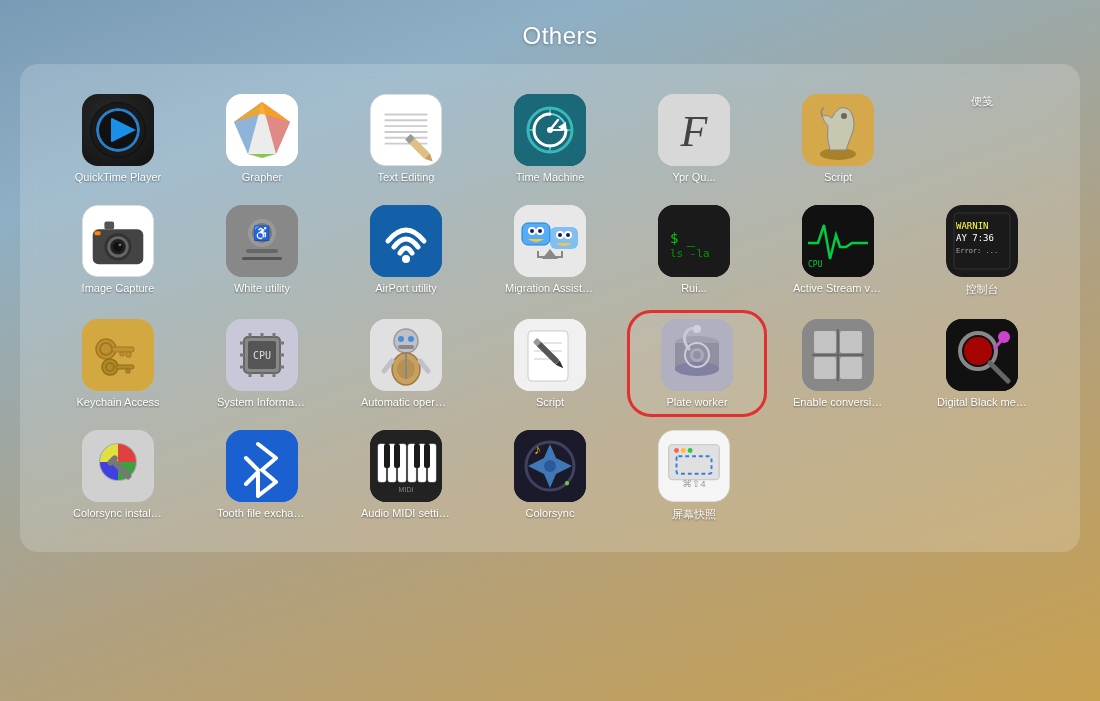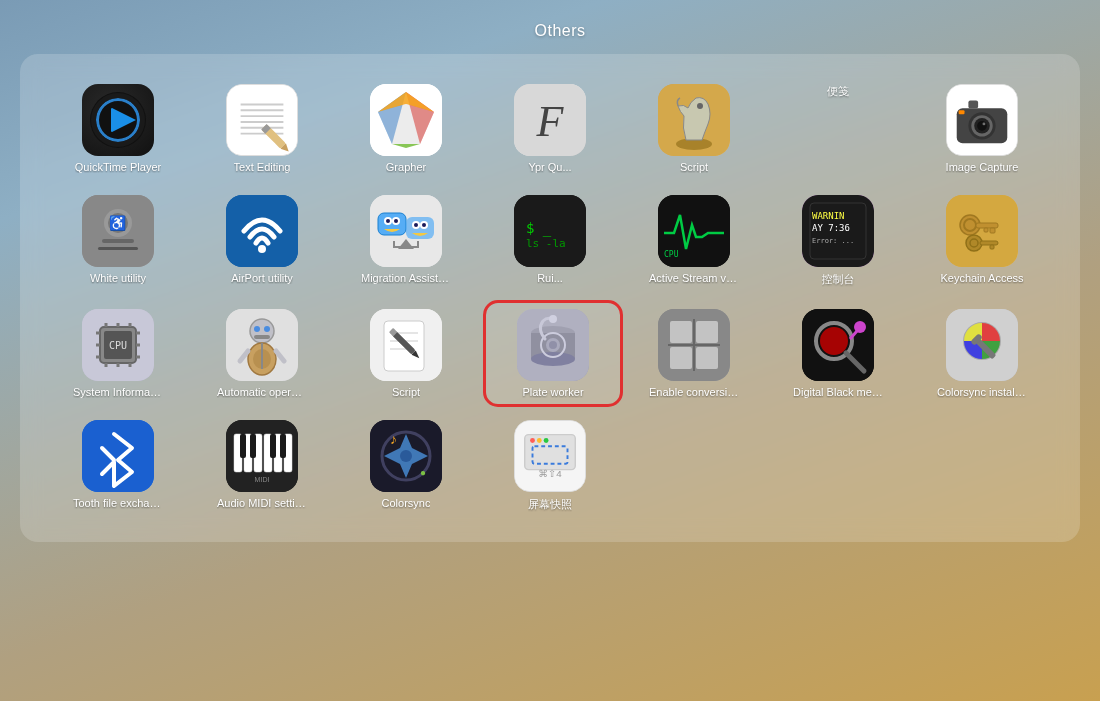--- a/index.html
+++ b/index.html
@@ -9,21 +9,21 @@
       overflow: hidden;
       font-family: -apple-system, BlinkMacSystemFont, "Helvetica Neue", sans-serif;
       background: linear-gradient(160deg, #7a9bb5 0%, #8eafc4 20%, #b0a080 60%, #c8a050 100%);
       display: flex;
       flex-direction: column;
       align-items: center;
       justify-content: flex-start;
     }
     .page-title {
       color: #fff;
-      font-size: 16px;
+      font-size: 24px;
       font-weight: 300;
       text-align: left;
       margin-top: 22px;
       margin-bottom: 14px;
       letter-spacing: 0.5px;
       text-shadow: 0 1px 3px rgba(0,0,0,0.3);
       margin-left: 20px;
     }
     .grid-container {
       background: rgba(255,255,255,0.18);
@@ -41,21 +41,21 @@
       display: flex;
       flex-direction: column;
       align-items: center;
       cursor: pointer;
       padding: 6px 4px;
       border-radius: 12px;
       transition: background 0.1s;
     }
     .app-item.selected {
       outline: 3px solid #e03030;
-      border-radius: 12px;
+      border-radius: 21px;
       background: rgba(255,255,255,0.08);
       margin-left: 6px;
     }
     .app-icon {
       width: 72px;
       height: 72px;
       border-radius: 16px;
       display: flex;
       align-items: center;
       justify-content: center;
@@ -191,20 +191,36 @@
         <svg width="72" height="72" viewBox="0 0 72 72" style="position:absolute;top:0;left:0;">
           <circle cx="36" cy="36" r="28" fill="#111"></circle>
           <circle cx="36" cy="36" r="24" fill="none" stroke="#2a7fc9" stroke-width="3"></circle>
           <polygon points="30,24 30,48 54,36" fill="#1a8fe8"></polygon>
         </svg>
       </div>
       <div class="app-label">QuickTime Player</div>
     </div>
 
     <div class="app-item">
+      <div class="app-icon icon-grapher">
+        <svg width="72" height="72" viewBox="0 0 72 72">
+          <rect width="72" height="72" rx="14" fill="white"></rect>
+
+          <polygon points="36,8 64,36 36,64 8,36" fill="none"></polygon>
+          <polygon points="36,8 64,28 50,60" fill="#e8403a" opacity="0.85"></polygon>
+          <polygon points="36,8 8,28 22,60" fill="#4a90d9" opacity="0.85"></polygon>
+          <polygon points="36,8 64,28 36,20 8,28" fill="#f5a623" opacity="0.9"></polygon>
+          <polygon points="22,60 50,60 36,64" fill="#7bc044" opacity="0.9"></polygon>
+          <polygon points="36,20 64,28 50,60 22,60 8,28" fill="#d0d0d0" opacity="0.4"></polygon>
+        </svg>
+      </div>
+      <div class="app-label">Grapher</div>
+    </div>
+
+    <div class="app-item">
       <div class="app-icon icon-text-editing">
         <svg width="72" height="72" viewBox="0 0 72 72">
           <rect width="72" height="72" rx="14" fill="white"></rect>
           <line x1="14" y1="20" x2="58" y2="20" stroke="#ccc" stroke-width="2"></line>
           <line x1="14" y1="26" x2="58" y2="26" stroke="#ccc" stroke-width="2"></line>
           <line x1="14" y1="32" x2="58" y2="32" stroke="#ccc" stroke-width="2"></line>
           <line x1="14" y1="38" x2="58" y2="38" stroke="#ccc" stroke-width="2"></line>
           <line x1="14" y1="44" x2="58" y2="44" stroke="#ccc" stroke-width="2"></line>
           <line x1="14" y1="50" x2="58" y2="50" stroke="#ccc" stroke-width="2"></line>
 
@@ -212,35 +228,39 @@
             <rect x="46" y="38" width="8" height="28" rx="2" fill="#e0c080"></rect>
             <polygon points="46,66 54,66 50,74" fill="#c8a060"></polygon>
             <rect x="46" y="38" width="8" height="6" fill="#999"></rect>
           </g>
         </svg>
       </div>
       <div class="app-label">Text Editing</div>
     </div>
 
     <div class="app-item">
-      <div class="app-icon icon-grapher">
-        <svg width="72" height="72" viewBox="0 0 72 72">
-          <rect width="72" height="72" rx="14" fill="white"></rect>
-
-          <polygon points="36,8 64,36 36,64 8,36" fill="none"></polygon>
-          <polygon points="36,8 64,28 50,60" fill="#e8403a" opacity="0.85"></polygon>
-          <polygon points="36,8 8,28 22,60" fill="#4a90d9" opacity="0.85"></polygon>
-          <polygon points="36,8 64,28 36,20 8,28" fill="#f5a623" opacity="0.9"></polygon>
-          <polygon points="22,60 50,60 36,64" fill="#7bc044" opacity="0.9"></polygon>
-          <polygon points="36,20 64,28 50,60 22,60 8,28" fill="#d0d0d0" opacity="0.4"></polygon>
-        </svg>
-      </div>
-      <div class="app-label">Grapher</div>
-    </div>
-
+      <div class="app-icon icon-time-machine">
+        <svg width="72" height="72" viewBox="0 0 72 72">
+          <rect width="72" height="72" rx="14" fill="#1a6878"></rect>
+          <circle cx="36" cy="36" r="22" fill="none" stroke="#38b8b8" stroke-width="3"></circle>
+          <circle cx="36" cy="36" r="16" fill="none" stroke="#60d8d8" stroke-width="2"></circle>
+          <line x1="36" y1="14" x2="36" y2="22" stroke="#38b8b8" stroke-width="2"></line>
+          <line x1="36" y1="50" x2="36" y2="58" stroke="#38b8b8" stroke-width="2"></line>
+          <line x1="14" y1="36" x2="22" y2="36" stroke="#38b8b8" stroke-width="2"></line>
+          <line x1="50" y1="36" x2="58" y2="36" stroke="#38b8b8" stroke-width="2"></line>
+
+          <path d="M36,20 A16,16 0 1,0 52,36" fill="none" stroke="white" stroke-width="3" stroke-linecap="round"></path>
+          <polygon points="52,28 52,38 44,33" fill="white"></polygon>
+          <line x1="36" y1="36" x2="44" y2="26" stroke="white" stroke-width="2.5" stroke-linecap="round"></line>
+          <line x1="36" y1="36" x2="48" y2="36" stroke="white" stroke-width="2" stroke-linecap="round"></line>
+          <circle cx="36" cy="36" r="3" fill="white"></circle>
+        </svg>
+      </div>
+      <div class="app-label">Time Machine</div>
+    </div>
 
     <div class="app-item">
       <div class="app-icon icon-font">
         <svg width="72" height="72" viewBox="0 0 72 72">
           <rect width="72" height="72" rx="14" fill="#d8d8d8"></rect>
           <text x="36" y="52" text-anchor="middle" font-size="44" font-family="Georgia, serif" fill="#444" font-style="italic">F</text>
         </svg>
       </div>
       <div class="app-label">Yp‌r Qu...</div>
     </div>

